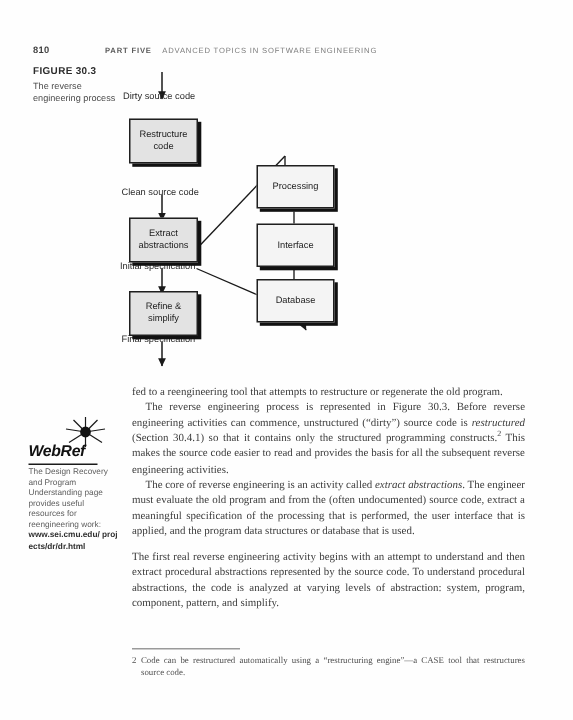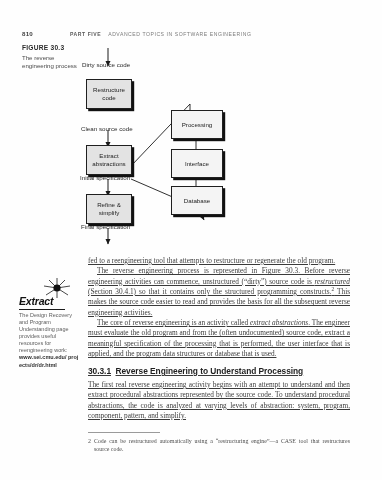--- a/index.html
+++ b/index.html
@@ -165,21 +165,20 @@
     margin-left: 1px;
     word-break: break-all;
   }
 
   
   .col {
     position: absolute;
     left: 88px;
     top: 256px;
     width: 262px;
-    text-decoration: underline;
   }
   .col p {
     margin: 0;
     font-family: "Liberation Serif", serif;
     font-size: 7.3px;
     line-height: 10.35px;
     color: #3c3c3c;
     text-align: justify;
     text-indent: 9px;
   }
@@ -301,37 +300,36 @@
           <line x1="39" y1="12" x2="52" y2="10"></line>
           <line x1="39" y1="12" x2="50" y2="19"></line>
           <line x1="39" y1="12" x2="31" y2="4"></line>
           <line x1="39" y1="12" x2="26" y2="10"></line>
           <line x1="39" y1="12" x2="28" y2="19"></line>
           <line x1="39" y1="12" x2="39" y2="22"></line>
         </g>
         <circle cx="39" cy="12" r="3.6" fill="#111111"></circle>
       </svg>
     </div>
-    <div class="wrlogo">Extract</div>
+    <div class="wrlogo">WebRef</div>
     <div class="wrrule"></div>
     <div class="wrbody">The Design Recovery and Program Understanding page provides useful resources for reengineering work:</div>
     <div class="wrurl">www.sei.cmu.edu/ projects/dr/dr.html</div>
   </div>
 
   <div class="col">
 
     <p class="noind"><span>fed to a reengineering tool that attempts to restructure or regenerate the old program.</span></p>
 
     <p><span>The reverse engineering process is represented in Figure 30.3. Before reverse engineering activities can commence, unstructured (“dirty”) source code is </span><em>restructured</em><span> (Section 30.4.1) so that it contains only the structured programming constructs.</span><sup>2</sup><span> This makes the source code easier to read and provides the basis for all the subsequent reverse engineering activities.</span></p>
 
     <p><span>The core of reverse engineering is an activity called </span><em>extract abstractions</em><span>. The engineer must evaluate the old program and from the (often undocumented) source code, extract a meaningful specification of the processing that is performed, the user interface that is applied, and the program data structures or database that is used.</span></p>
 
     <div class="gap"></div>
 
-    <h3 class="sec"><span class="secnum">30.3.1</span><span>Reverse Engineering to Understand Processing</span></h3>
 
     <p class="noind"><span>The first real reverse engineering activity begins with an attempt to understand and then extract procedural abstractions represented by the source code. To understand procedural abstractions, the code is analyzed at varying levels of abstraction: system, program, component, pattern, and simplify.</span></p>
   </div>
 
   <div class="footnote">
     <div class="fnrule"></div>
     <p><span class="fnnum">2</span><span>Code can be restructured automatically using a “restructuring engine”—a CASE tool that restructures source code.</span></p>
   </div>
 
 </div>

